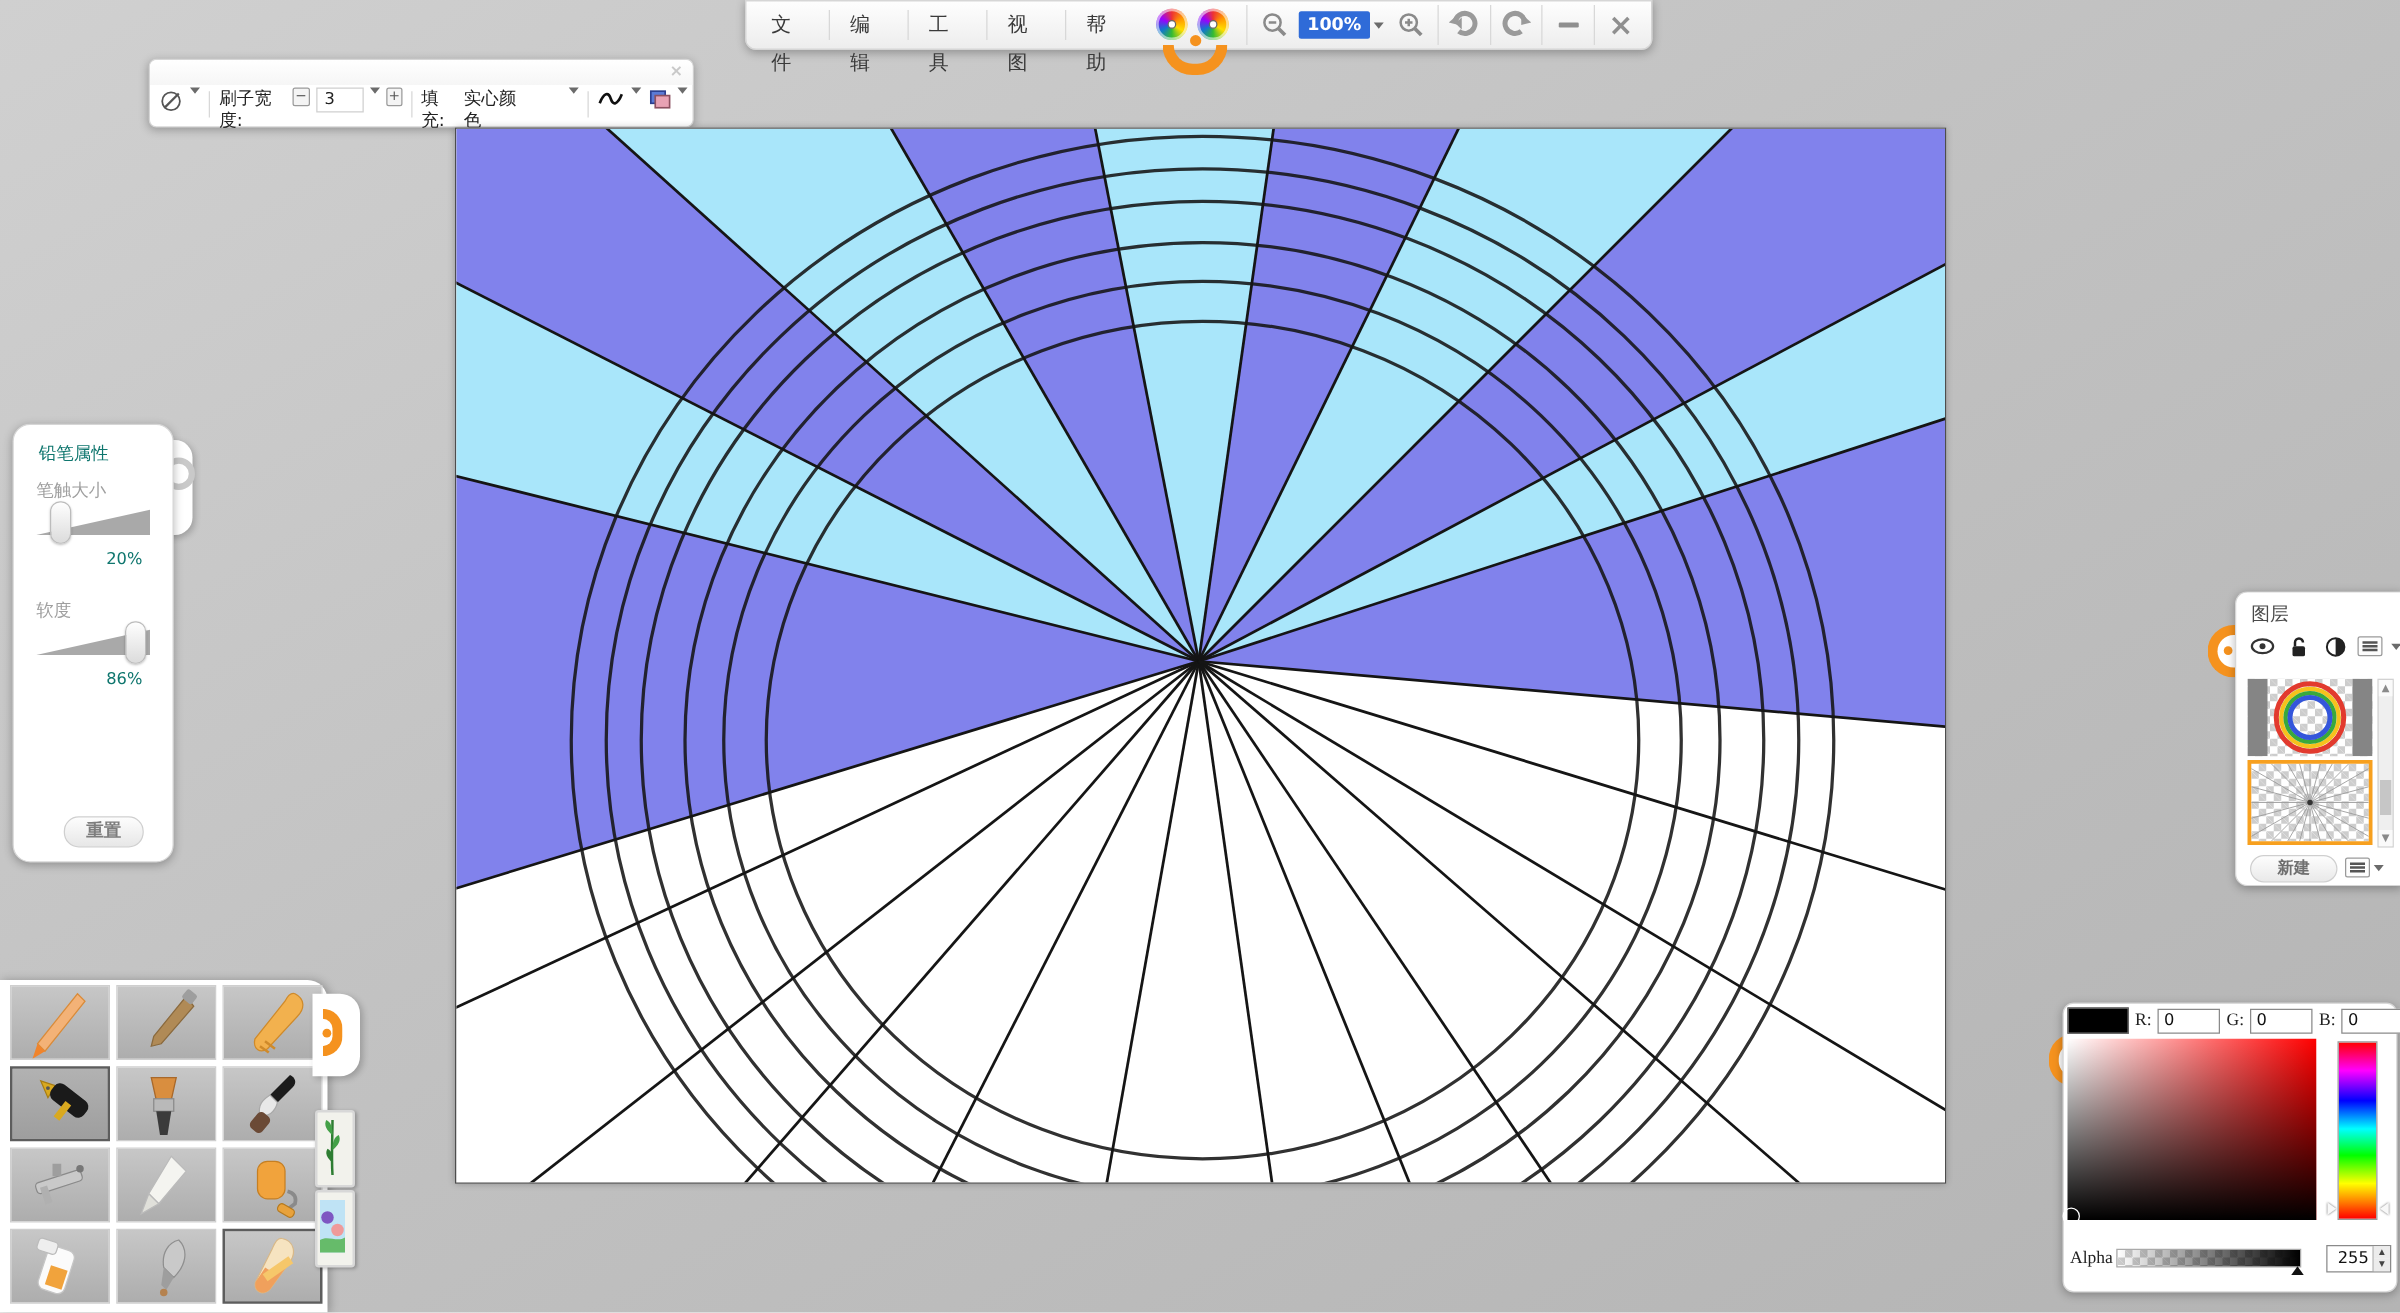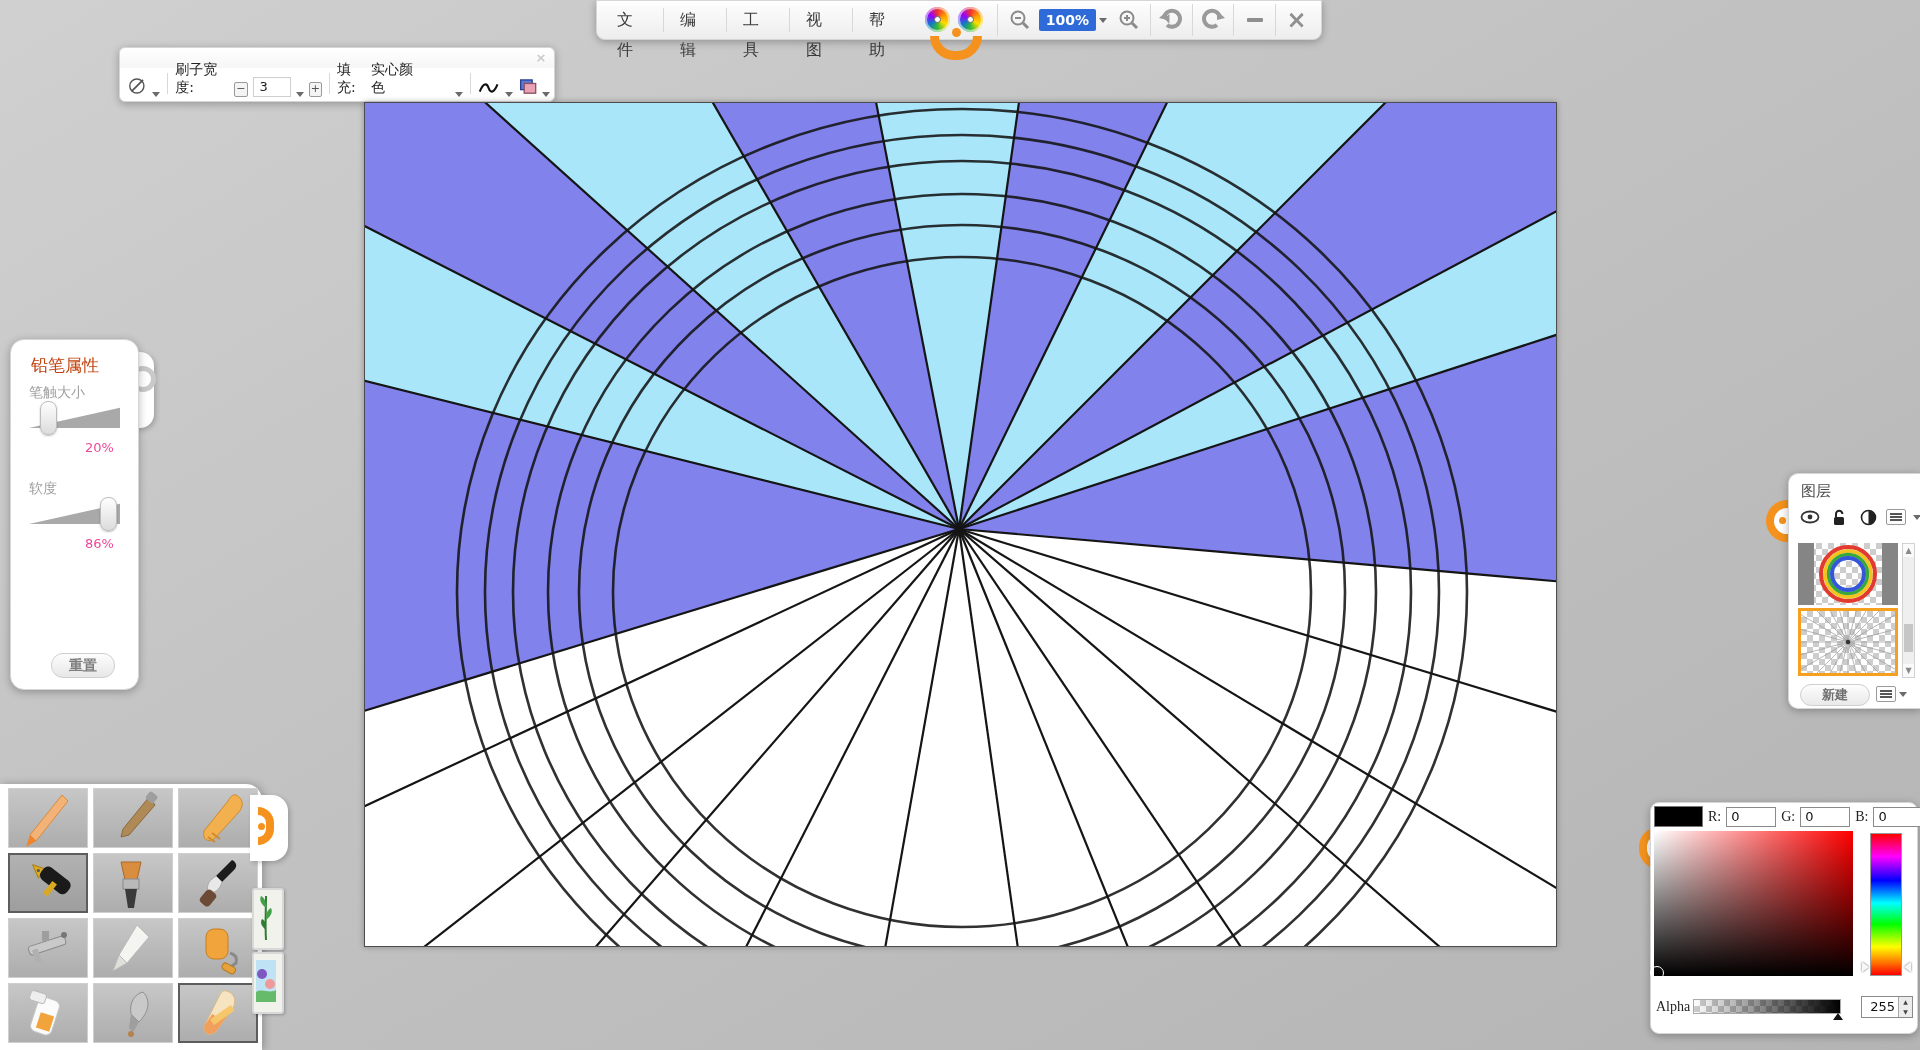--- a/index.html
+++ b/index.html
@@ -24,32 +24,32 @@
   .clown-eye{position:absolute;width:25px;height:25px;border-radius:50%;
     background:conic-gradient(#e33,#f90,#fd0,#3b3,#17c,#90f,#e33);box-shadow:inset 0 0 0 2px rgba(255,255,255,.55);}
   .clown-eye:after{content:"";position:absolute;left:9px;top:9px;width:7px;height:7px;border-radius:50%;background:#fff;border:1px solid #666;box-sizing:border-box;}
   #clown-nose{position:absolute;left:30px;top:24px;width:9px;height:9px;border-radius:50%;background:#f5921e;}
   #clown-mouth{position:absolute;left:8px;top:32px;width:52px;height:24px;border:9px solid #f5921e;border-top:none;
     border-radius:0 0 36px 36px;box-sizing:border-box;background:transparent;}
   
   #options{left:119px;top:47px;width:434px;height:53px;border-radius:6px;background:#fff;}
   #options-top{position:absolute;left:0;top:0;right:0;height:20px;border-radius:6px 6px 0 0;background:linear-gradient(#fff,#f6f6f6);}
   #options-close{position:absolute;right:6px;top:3px;width:14px;height:14px;color:#c9c9c9;font-size:13px;line-height:14px;text-align:center;font-weight:bold;}
-  #options-row{position:absolute;left:8px;right:4px;top:22px;bottom:4px;display:flex;align-items:flex-end;gap:5px;font-size:14px;color:#222;}
+  #options-row{position:absolute;left:8px;right:4px;top:22px;bottom:4px;display:flex;align-items:flex-start;gap:5px;font-size:14px;color:#222;}
   .mini-box{width:13px;height:13px;border:1px solid #9a9a9a;border-radius:2px;font-size:11px;line-height:11px;text-align:center;color:#555;background:#f4f4f4;}
   #width-value{width:34px;height:18px;border:1px solid #cfcfcf;background:#fff;font-size:13px;line-height:18px;padding-left:6px;color:#222;}
   
   #pencil-panel{left:10px;top:339px;width:127px;height:349px;border-radius:14px;}
   #pencil-ear{left:124px;top:352px;width:30px;height:76px;background:#fff;border-radius:0 14px 14px 0;box-shadow:2px 2px 5px rgba(0,0,0,.2);}
   #pencil-ear .ring{position:absolute;left:6px;top:14px;width:16px;height:16px;border-radius:50%;border:5px solid #c9c9c9;}
-  .pp-title{color:#c2410c;font-size:17px;}
+  .pp-title{color:#0f766e;font-size:14px;}
   .pp-label{color:#9f9f9f;font-size:14px;}
   .wedge{position:absolute;left:18px;width:91px;height:22px;background:#a9a9a9;clip-path:polygon(0 100%,100% 8%,100% 100%);}
   .thumb-v{position:absolute;width:15px;height:32px;border-radius:8px;background:linear-gradient(#fefefe,#dcdcdc);border:1px solid #bcbcbc;box-shadow:0 1px 2px rgba(0,0,0,.25);}
-  .pp-val{position:absolute;font-size:13px;color:#ec4899;}
+  .pp-val{position:absolute;font-size:13px;color:#0f766e;}
   #reset-btn{position:absolute;left:40px;top:313px;width:62px;height:23px;border-radius:12px;border:1px solid #cfcfcf;
     background:linear-gradient(#fdfdfd,#e7e7e7);color:#7d7d7d;font-size:14px;text-align:center;line-height:23px;font-weight:bold;}
   
   #palette{left:0;top:784px;width:262px;height:266px;background:#fff;border-radius:0 16px 0 0;box-shadow:2px 0 8px rgba(0,0,0,.25);}
   .tool-cell{position:absolute;width:80px;height:60px;background:linear-gradient(#c7c7c7,#adadad);border:1px solid #cfcfcf;box-sizing:border-box;}
   .tool-cell.sel{background:linear-gradient(#b2b2b2,#9e9e9e);border:2px solid #5d5d5d;}
   .tool-cell svg{width:100%;height:100%;}
   #palette-ear{left:250px;top:795px;width:38px;height:66px;background:#fff;border-radius:0 16px 16px 0;box-shadow:2px 2px 5px rgba(0,0,0,.2);}
   #palette-ear .hook{position:absolute;left:8px;top:12px;width:16px;height:38px;border:8px solid #f5921e;border-left:none;border-radius:0 24px 24px 0;box-sizing:border-box;}
   #palette-ear .dot{position:absolute;left:8px;top:28px;width:7px;height:7px;border-radius:50%;background:#f5921e;}

